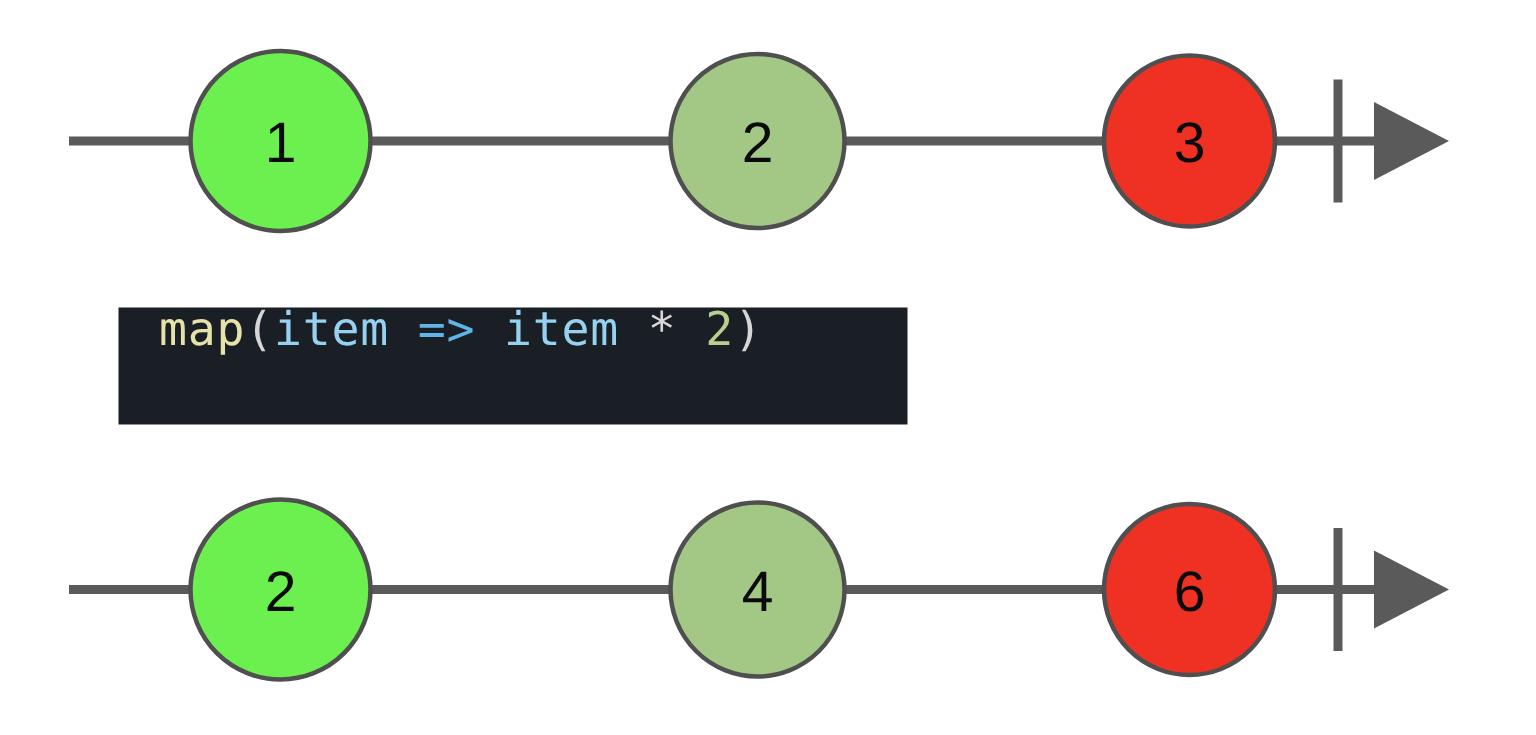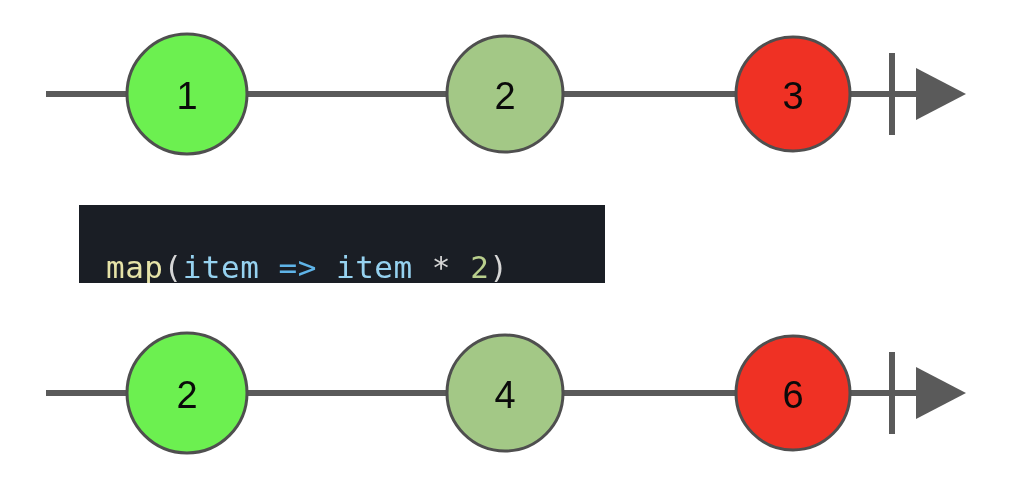--- a/index.html
+++ b/index.html
@@ -39,21 +39,21 @@
   
   #code-box {
     position: absolute;
     left: 79px;
     top: 205px;
     width: 526px;
     height: 78px;
     background: #1a1e25;
     box-sizing: border-box;
     display: flex;
-    align-items: flex-end;
+    align-items: flex-start;
     padding-left: 27px;
     overflow: hidden;
   }
   #code-line {
     font-family: "DejaVu Sans Mono", "Liberation Mono", monospace;
     font-size: 31px;
     line-height: 1;
     letter-spacing: 0.5px;
     white-space: pre;
   }

